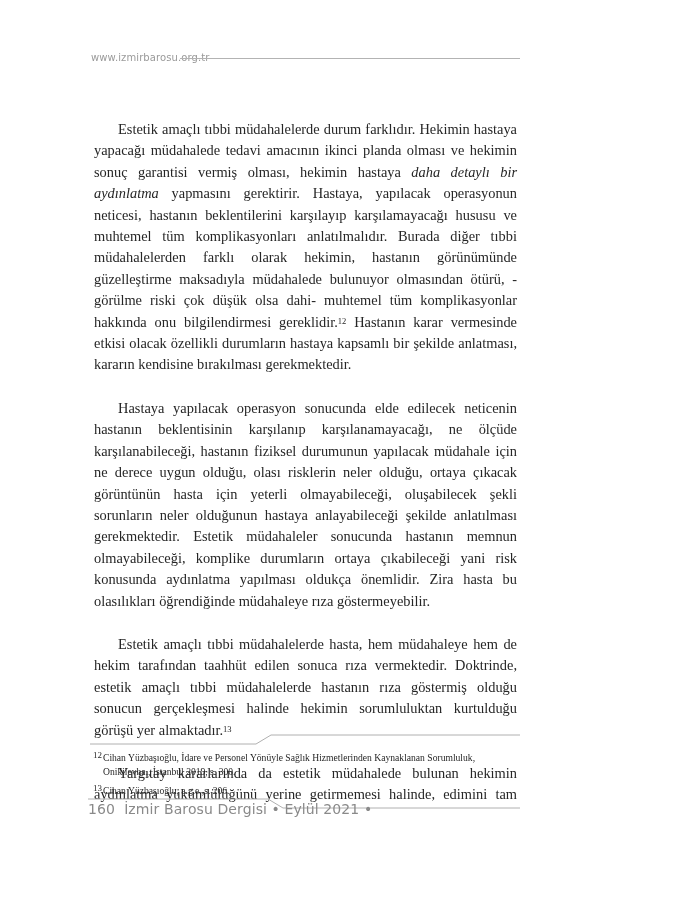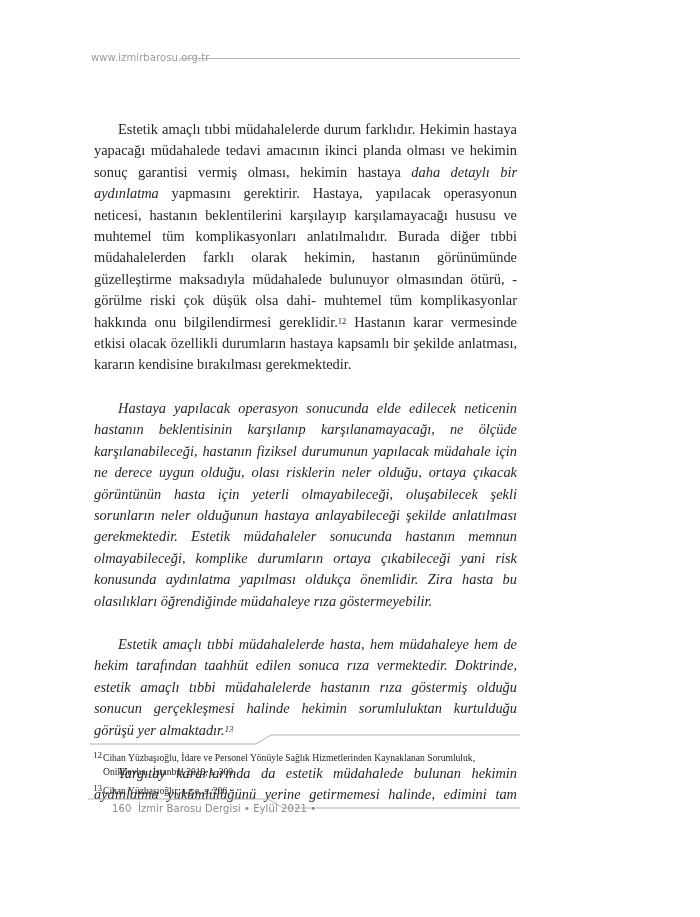--- a/index.html
+++ b/index.html
@@ -1,29 +1,29 @@
 <!DOCTYPE html>
 <html><head>
 <meta charset="utf-8">
 <style>
   html, body { margin: 0; padding: 0; }
   body { width: 700px; height: 917px; background: #ffffff; position: relative; overflow: hidden; }
   .header-url { position: absolute; left: 91px; top: 53px; font-family: "DejaVu Sans", sans-serif; font-size: 10px; color: #9a9a9a; letter-spacing: 0.1px; line-height: 10px; }
   .header-rule { position: absolute; left: 180px; top: 58px; width: 340px; height: 1px; background: #b3b3b3; }
   .body-text { position: absolute; left: 93px; top: 118px; width: 425px; font-family: "Liberation Serif", serif; font-size: 14.4px; line-height: 21.4px; color: #262626; text-align: justify; }
   .body-text p { margin: 1px; text-indent: 24px; }
-  .body-text p + p { margin-top: 22px; font-style: italic; }
+  .body-text p + p { margin-top: 22px; }
   .body-text sup { font-size: 8.5px; vertical-align: top; position: relative; top: -1px; }
   .body-text em { font-style: italic; }
   .sep { position: absolute; left: 0; top: 0; }
   .footnotes { position: absolute; left: 93px; top: 751px; width: 425px; font-family: "Liberation Serif", serif; font-size: 9.6px; line-height: 14px; color: #262626; }
   .fn { position: relative; padding-left: 10px; }
   .fn + .fn { margin-top: 5px; }
   .fn .num { position: absolute; left: 0; top: -3px; font-size: 9px; }
-  .footer { position: absolute; left: 88px; top: 803px; font-family: "DejaVu Sans", sans-serif; font-size: 10px; color: #8a8a8a; line-height: 12px; letter-spacing: 0.1px; margin-left: 24px; }
+  .footer { position: absolute; left: 88px; top: 803px; font-family: "DejaVu Sans", sans-serif; font-size: 14px; color: #8a8a8a; line-height: 12px; letter-spacing: 0.1px; }
 </style>
 </head>
 <body>
 
 <div class="header-url">www.izmirbarosu.org.tr</div>
 <div class="header-rule"></div>
 
 <div class="body-text">
   <p><span>Estetik amaçlı tıbbi müdahalelerde durum farklıdır. Hekimin hastaya yapacağı müdahalede  tedavi amacının ikinci planda olması ve hekimin sonuç garantisi vermiş olması, hekimin hastaya </span><em>daha detaylı bir aydınlatma</em><span> yapmasını gerektirir. Hastaya, yapılacak operasyonun neticesi, hastanın beklentilerini karşılayıp karşılamayacağı hususu ve muhtemel tüm komplikasyonları anlatılmalıdır. Burada diğer tıbbi müdahalelerden farklı olarak hekimin, hastanın görünümünde güzelleştirme  maksadıyla müdahalede bulunuyor olmasından ötürü, -görülme riski çok düşük olsa dahi- muhtemel tüm komplikasyonlar hakkında onu bilgilendirmesi gereklidir.</span><sup>12</sup><span> Hastanın karar vermesinde etkisi olacak özellikli durumların hastaya kapsamlı bir şekilde anlatması, kararın kendisine bırakılması gerekmektedir.</span></p>
   <p><span>Hastaya yapılacak operasyon sonucunda elde edilecek neticenin hastanın beklentisinin karşılanıp karşılanamayacağı, ne ölçüde karşılanabileceği, hastanın fiziksel durumunun yapılacak müdahale için ne derece uygun olduğu, olası risklerin neler olduğu, ortaya çıkacak görüntünün hasta için yeterli olmayabileceği, oluşabilecek şekli sorunların neler olduğunun hastaya anlayabileceği şekilde anlatılması gerekmektedir. Estetik müdahaleler sonucunda hastanın memnun olmayabileceği, komplike durumların ortaya çıkabileceği yani risk konusunda aydınlatma yapılması oldukça önemlidir. Zira hasta bu olasılıkları öğrendiğinde müdahaleye rıza göstermeyebilir.</span></p>

